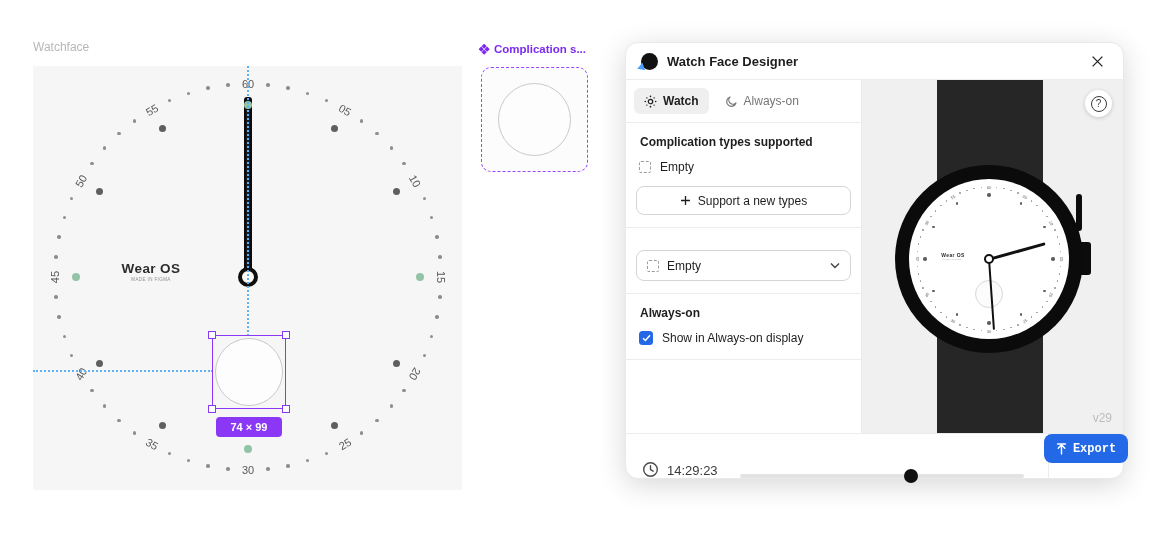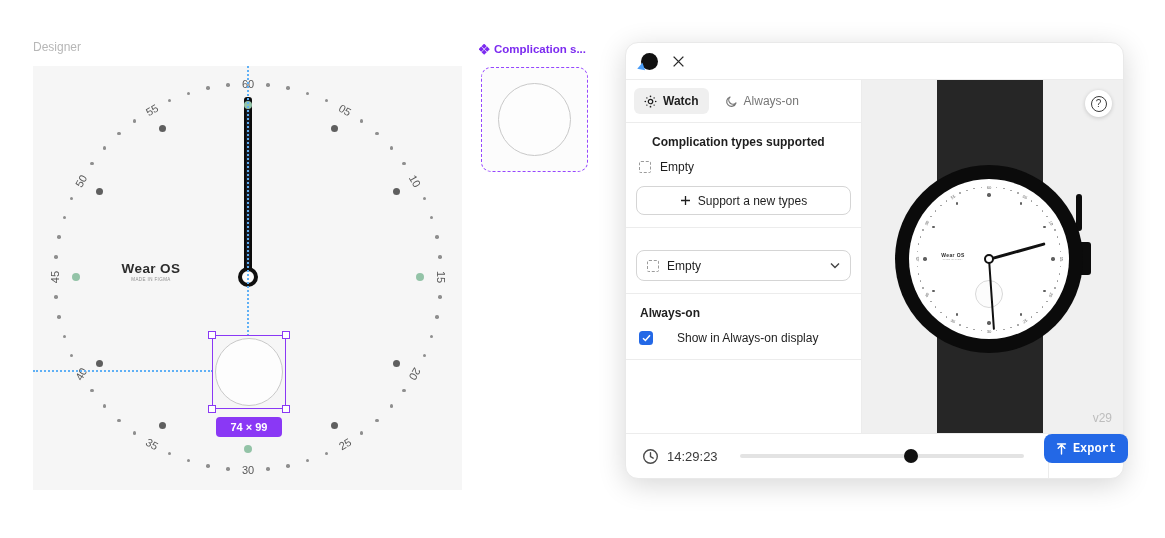--- a/index.html
+++ b/index.html
@@ -80,21 +80,21 @@
   .select.focused { box-shadow:0 0 0 3.5px #c2dcf9; border-color:#c9cdd2; }
 
   .empty-row { display:flex; align-items:center; gap:9px; margin:11px 0 12px 3px;
     font-size:12px; color:#1e1e1e; }
   .dashed-sq { width:12px; height:12px; border:1.5px dashed #9b9b9b; border-radius:2px; }
 
   .ghost-btn { height:29px; border:1px solid #d5d5d5; border-radius:8px; background:#fff;
     display:flex; align-items:center; justify-content:center; gap:7px;
     font-size:12px; color:#1e1e1e; cursor:pointer; }
 
-  .check-row { display:flex; align-items:flex-end; gap:24px; margin:11px 0 2px 3px;
+  .check-row { display:flex; align-items:flex-end; gap:9px; margin:11px 0 2px 3px;
     font-size:12px; color:#1e1e1e; cursor:pointer; }
   .checkbox { width:14px; height:14px; border-radius:3.5px; background:#2368e6;
     display:flex; align-items:center; justify-content:center; }
 
   
   #preview { flex:1; background:#f0f0f0; position:relative; overflow:hidden;
     border-top-right-radius:0; }
   #strap { position:absolute; left:75px; top:0; width:106px; height:100%; background:#262626; }
   #crown { position:absolute; left:216px; top:162px; width:13px; height:33px;
     background:#0c0c0c; border-radius:3px; }
@@ -118,38 +118,38 @@
 
   #help-btn { position:absolute; top:10px; right:11px; width:27px; height:27px;
     border-radius:50%; background:#fff; box-shadow:0 1px 4px rgba(0,0,0,.18);
     display:flex; align-items:center; justify-content:center; cursor:pointer; }
   #help-glyph { width:16px; height:16px; border-radius:50%; border:1.2px solid #3a3a3a;
     font-size:10px; color:#3a3a3a; display:flex; align-items:center; justify-content:center; }
   #pv-version { position:absolute; right:11px; bottom:8px; font-size:12px; color:#bdbdbd; }
 
   
   #footer { height:45px; flex:0 0 45px; border-top:1px solid #ececec; display:flex; }
-  #footer-left { flex:1; display:flex; align-items:center; padding:0 16px; gap:8px; }
+  #footer-left { flex:1; display:flex; align-items:flex-end; padding:0 16px; gap:8px; }
   #footer-time { font-size:13px; color:#3a3a3a; white-space:nowrap; }
   #slider { flex:1; height:4px; background:#e3e3e3; border-radius:2px; position:relative;
     margin:0 8px 0 14px; cursor:pointer; }
   #slider-thumb { position:absolute; top:50%; width:14px; height:14px; border-radius:50%;
     background:#111; transform:translate(-50%,-50%); cursor:grab; }
   #footer-right { width:75px; border-left:1px solid #ececec; display:flex;
     align-items:flex-start; justify-content:center;font-family:Liberation Mono, monospace; }
   #export-btn { height:29px; padding:0 12px; border-radius:8px; background:#2368e6;
     color:#fff; font-size:12px; font-weight:bold; display:flex; align-items:center;
     gap:6px; cursor:pointer; }
 
   svg { display:block; }
 </style>
 </head>
 <body>
 
-<div class="abs" id="frame-label">Designer</div>
+<div class="abs" id="frame-label">Watchface</div>
 
 <div class="abs" id="canvas">
   <div id="dial">
       <div class="min-dot" style="width: 3.5px; height: 3.5px; left: 233.424px; top: 17.3073px;"></div>
       <div class="min-dot" style="width: 3.5px; height: 3.5px; left: 253.377px; top: 20.4675px;"></div>
       <div class="min-dot" style="width: 3.5px; height: 3.5px; left: 272.89px; top: 25.6961px;"></div>
       <div class="min-dot" style="width: 3.5px; height: 3.5px; left: 291.75px; top: 32.9357px;"></div>
       <div class="big-dot" style="width: 7px; height: 7px; left: 297.5px; top: 58.5436px;"></div>
       <div class="num" style="font-size: 11px; left: 311.5px; top: 43.8571px; transform: translate(-50%, -50%) rotate(30deg);">05</div>
       <div class="min-dot" style="width: 3.5px; height: 3.5px; left: 326.693px; top: 53.1097px;"></div>
@@ -253,20 +253,21 @@
   <span>Complication s...</span>
 </div>
 <div class="abs" id="component-box">
   <div class="slot-circle"></div>
 </div>
 
 <div class="abs" id="panel">
 
   <div id="panel-header">
     <div id="logo"></div>
+    <div id="panel-title">Watch Face Designer</div>
     <div class="icon-btn">
       <svg width="13" height="13" viewBox="0 0 12 12">
         <path d="M1.5 1.5 L10.5 10.5 M10.5 1.5 L1.5 10.5" stroke="#2a2a2a" stroke-width="1.3"></path>
       </svg>
     </div>
   </div>
 
   <div id="panel-body">
     <div id="left-col">
 
@@ -292,21 +293,21 @@
             <svg width="13" height="13" viewBox="0 0 14 14">
               <path d="M11.8 8.6 A5.1 5.1 0 1 1 5.4 2.2 A4.2 4.2 0 0 0 11.8 8.6 Z" fill="none" stroke="#767676" stroke-width="1.3" stroke-linejoin="round"></path>
             </svg>
           </span>
           <span>Always-on</span>
         </div>
       </div>
 
 
       <div class="section">
-        <div class="sec-label" style="margin-left:16px;">Complication types supported</div>
+        <div class="sec-label" style="margin-left:4px;">Complication types supported</div>
         <div class="empty-row">
           <span class="dashed-sq"></span>
           <span>Empty</span>
         </div>
         <div class="ghost-btn">
           <span>
             <svg width="11" height="11" viewBox="0 0 11 11">
               <path d="M5.5 1 V10 M1 5.5 H10" stroke="#1e1e1e" stroke-width="1.3"></path>
             </svg>
           </span>

